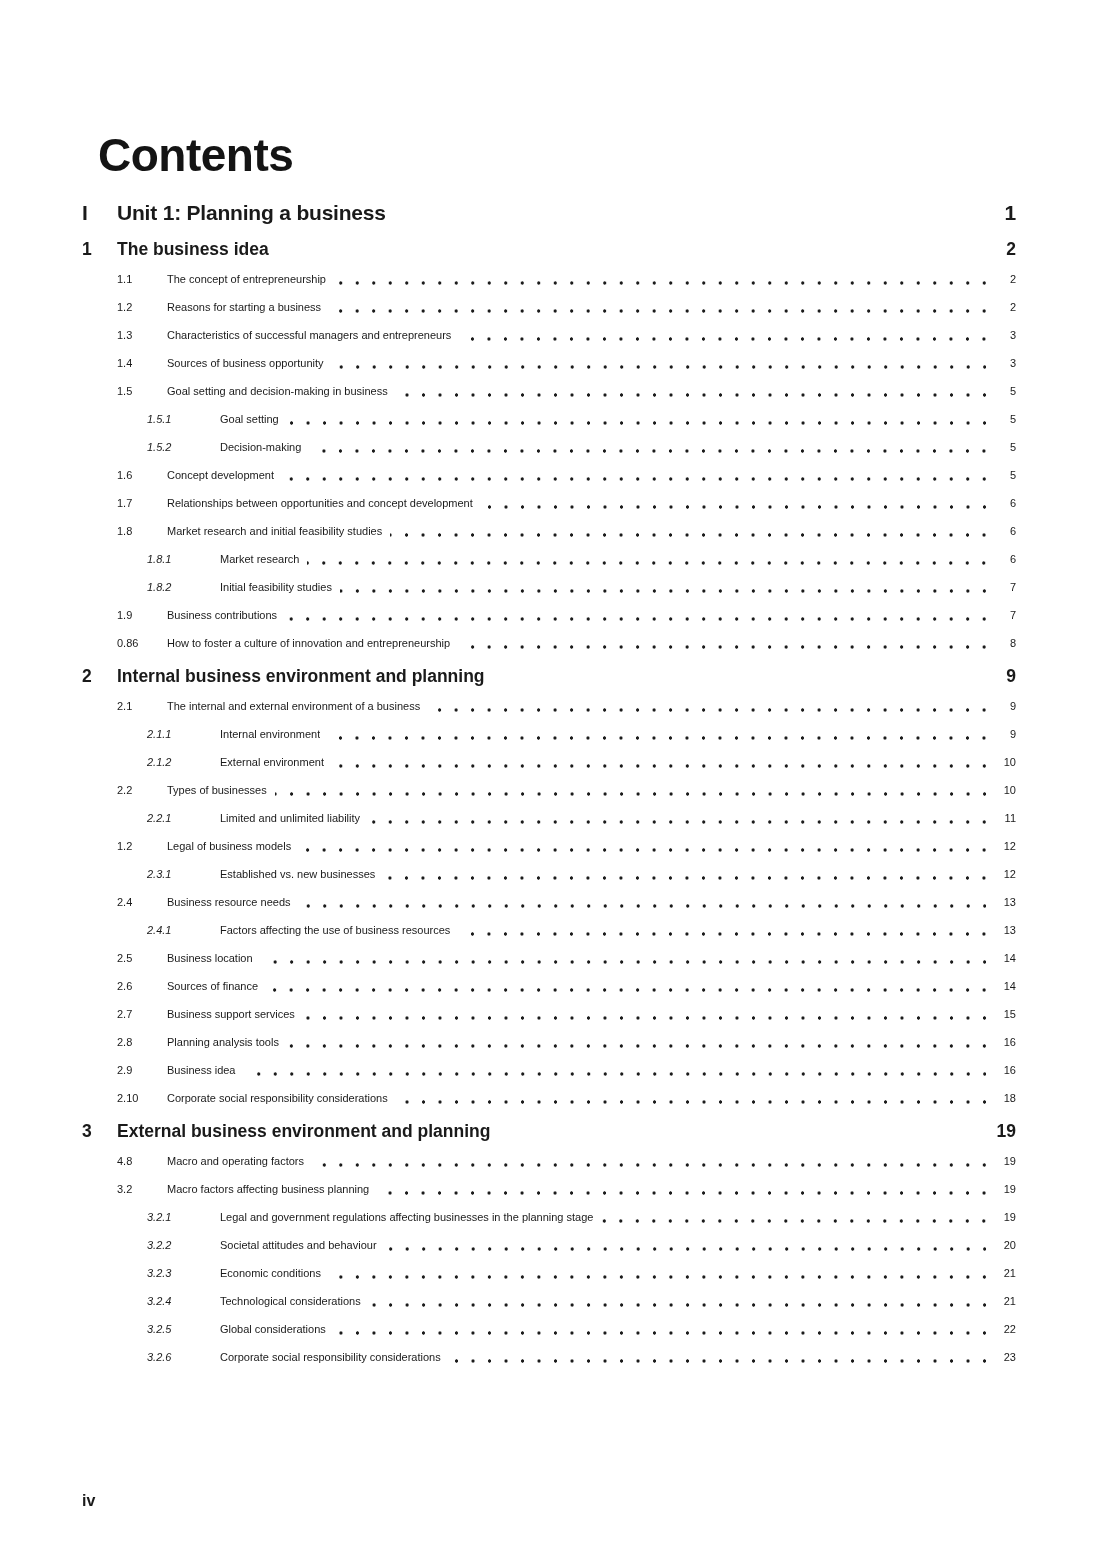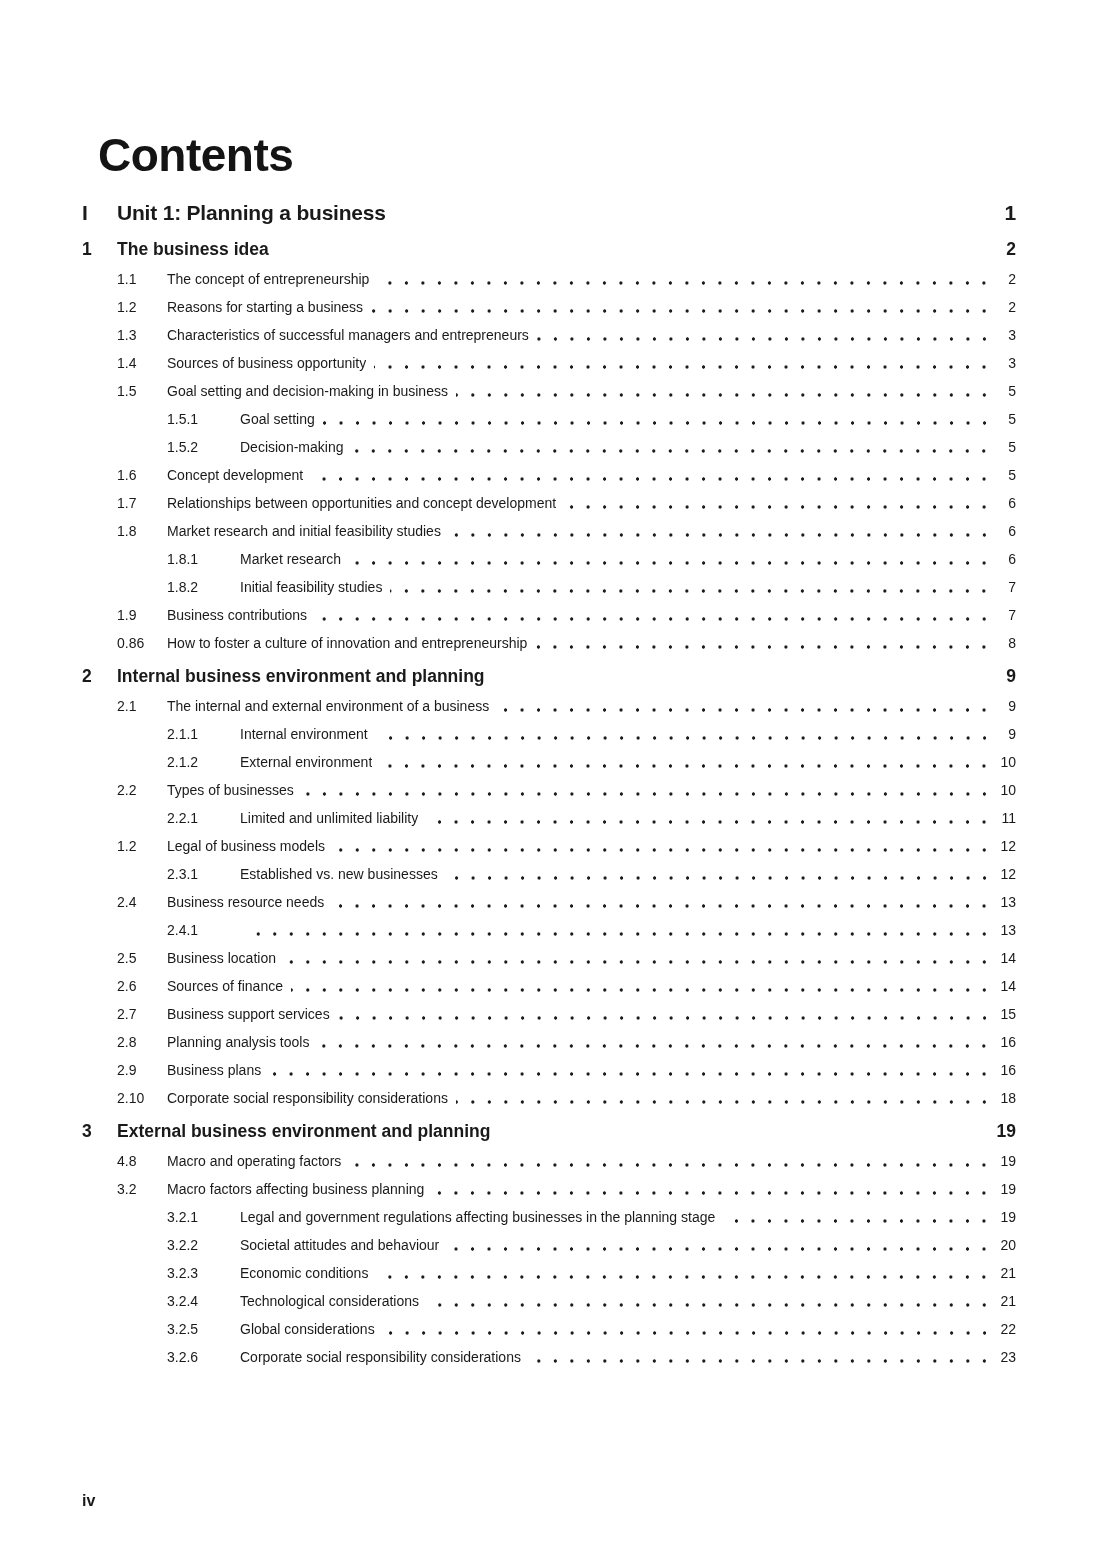--- a/index.html
+++ b/index.html
@@ -30,21 +30,21 @@
     position: absolute;
     top: 197px;
     left: 82px;
     right: 84px;
   }
   .toc-row {
     display: flex;
     align-items: baseline;
     height: 28px;
     line-height: 28px;
-    font-size: 14px;
+    font-size: 11px;
     white-space: nowrap;
   }
   .toc-row .num {
     flex: 0 0 auto;
   }
   .toc-row .title {
     flex: 0 1 auto;
     overflow: hidden;
     text-align: right;
   }
@@ -85,22 +85,23 @@
   }
   .level-part .num,
   .level-chapter .num {
     width: 35px;
   }
   .level-section .num {
     margin-left: 35px;
     width: 50px;
   }
   .level-subsection .num {
-    margin-left: 85px;
+    margin-left: 65px;
     width: 73px;
+    font-style: italic;
   }
   .footer {
     position: absolute;
     left: 82px;
     right: 84px;
     top: 1492px;
     height: 24px;
     font-size: 15.5px;
     color: #1a1a1a;
   }
@@ -269,20 +270,21 @@
     <span class="pg">12</span>
   </div>
       <div class="toc-row level-section">
     <span class="num">2.4</span>
     <span class="title">Business resource needs</span>
     <span class="dots"></span>
     <span class="pg">13</span>
   </div>
       <div class="toc-row level-subsection">
     <span class="num">2.4.1</span>
+    <span class="title">Factors affecting the use of business resources</span>
     <span class="dots"></span>
     <span class="pg">13</span>
   </div>
       <div class="toc-row level-section">
     <span class="num">2.5</span>
     <span class="title">Business location</span>
     <span class="dots"></span>
     <span class="pg">14</span>
   </div>
       <div class="toc-row level-section">
@@ -298,21 +300,21 @@
     <span class="pg">15</span>
   </div>
       <div class="toc-row level-section">
     <span class="num">2.8</span>
     <span class="title">Planning analysis tools</span>
     <span class="dots"></span>
     <span class="pg">16</span>
   </div>
       <div class="toc-row level-section">
     <span class="num">2.9</span>
-    <span class="title">Business plans</span>
+    <span class="title">Business idea</span>
     <span class="dots"></span>
     <span class="pg">16</span>
   </div>
       <div class="toc-row level-section">
     <span class="num">2.10</span>
     <span class="title">Corporate social responsibility considerations</span>
     <span class="dots"></span>
     <span class="pg">18</span>
   </div>
       <div class="toc-row level-chapter">

